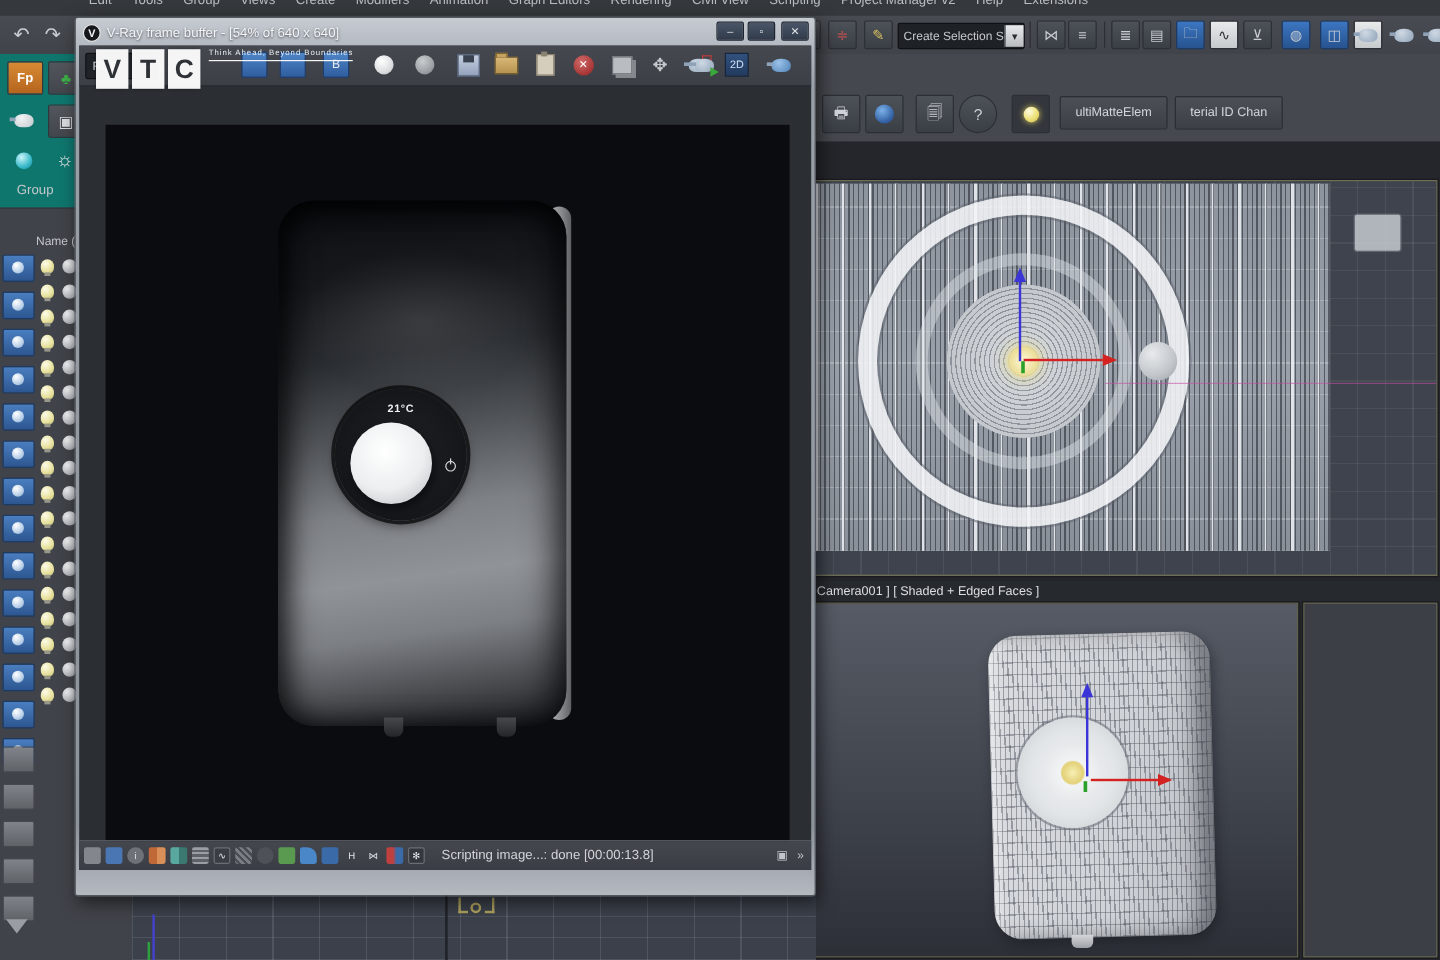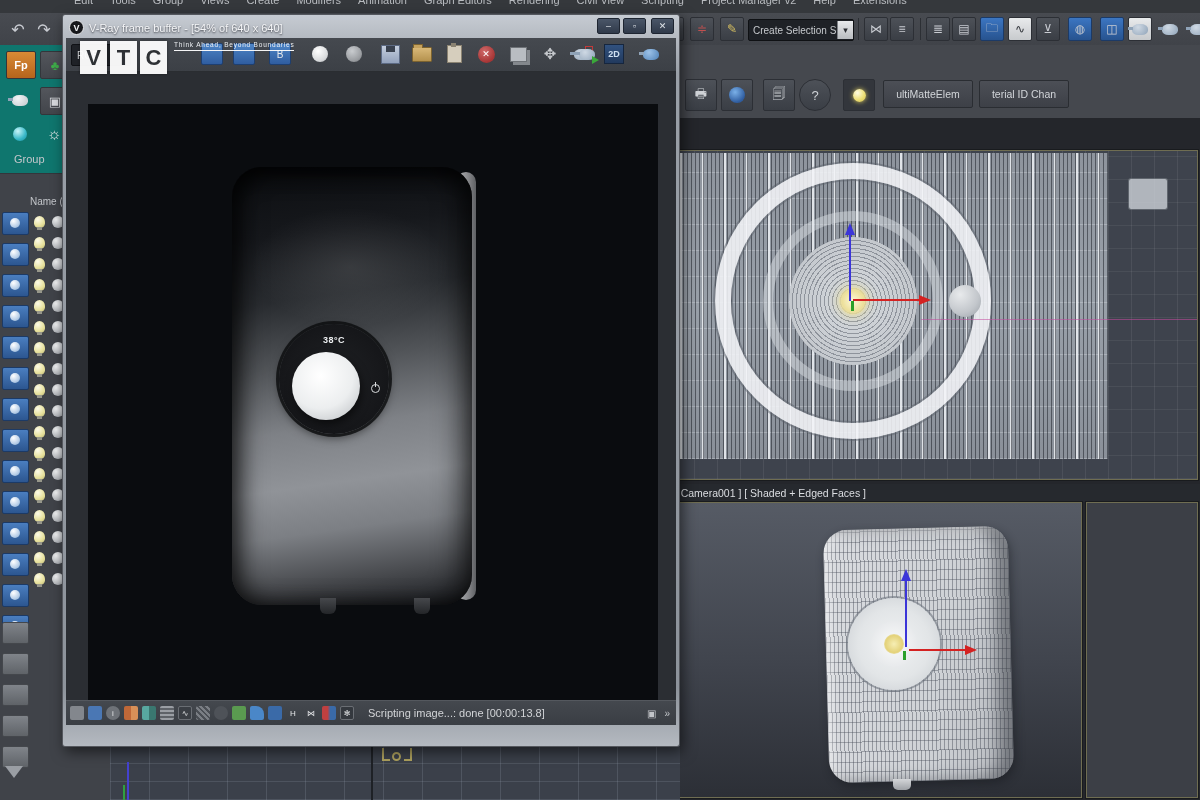--- a/index.html
+++ b/index.html
@@ -171,21 +171,21 @@
   .ic-cross{color:#c6c9cd;font-size:15px;}
   .ic-teapot{width:16px;height:11px;border-radius:45% 45% 40% 40%;background:radial-gradient(circle at 38% 30%,#cfd9e4,#8fa3b8);position:relative;}
   .ic-teapot::before{content:"";position:absolute;left:-4px;top:3px;width:5px;height:3px;background:#8fa3b8;}
   .ic-teapot.bluepot{background:radial-gradient(circle at 38% 30%,#9cc2e8,#4f82b8);}
   .ic-teapot .corner-red{position:absolute;right:-3px;top:-3px;width:6px;height:6px;border:1.5px solid #c23a3a;}
   .ic-teapot .go-green{position:absolute;right:-4px;bottom:-4px;width:0;height:0;
      border-top:4px solid transparent;border-bottom:4px solid transparent;border-left:7px solid #3aa83a;}
   .ic-stop{width:15px;height:15px;background:radial-gradient(circle at 38% 32%,#c4c7ca,#8e9справ195 70%,#6f7276);
      clip-path:polygon(30% 0,70% 0,100% 30%,100% 70%,70% 100%,30% 100%,0 70%,0 30%);}
   .ic-2d{width:20px;height:20px;background:linear-gradient(#31517e,#223a5e);border:1px solid #16263e;
-     color:#cfe0f2;font-size:9px;font-weight:bold;display:flex;align-items:center;justify-content:center;box-sizing:border-box;}
+     color:#cfe0f2;font-size:9px;font-weight:normal;display:flex;align-items:center;justify-content:center;box-sizing:border-box;}
   #rgbdrop{position:absolute;left:5px;top:6px;width:58px;height:20px;background:#1f2227;border:1px solid #101216;
      border-radius:2px;display:flex;align-items:center;}
   #rgbdrop .val{flex:1;font-size:10px;color:#d6d8da;padding-left:5px;}
   #rgbdrop .arr{font-size:8px;color:#9a9da1;padding-right:4px;}
   
   #watermark{position:absolute;left:14px;top:3px;display:flex;align-items:flex-start;z-index:5;opacity:.96;}
   .wm-box{width:27px;height:33px;background:#fdfdfd;color:#2e3135;font-size:22px;font-weight:bold;
      display:flex;align-items:center;justify-content:center;margin-right:3px;box-shadow:0 0 3px rgba(0,0,0,.4);}
   #wm-text{margin-left:4px;}
   #wm-word{font-size:30px;font-weight:300;color:#eef3f8;line-height:30px;letter-spacing:1px;
@@ -539,21 +539,21 @@
           </span>
         </div>
       </div>
 
       <div id="vfb-canvas">
         <div id="dev-side"></div>
         <div id="dev-body"></div>
         <span class="nozzle" style="left:232px;top:494px;"></span>
         <span class="nozzle" style="left:326px;top:494px;"></span>
         <div id="dial-ring">
-          <div id="dial-temp">38°C</div>
+          <div id="dial-temp">21°C</div>
           <div id="dial-knob"></div>
           <div id="dial-power"></div>
         </div>
       </div>
 
       <div id="vfb-status">
         <span class="stico" style="background:#83878d;"></span>
         <span class="stico" style="background:#4a77b4;"></span>
         <span class="stico" style="background:#6e7278;border-radius:50%;">i</span>
         <span class="stico" style="background:linear-gradient(90deg,#c06838 50%,#d89058 50%);"></span>

